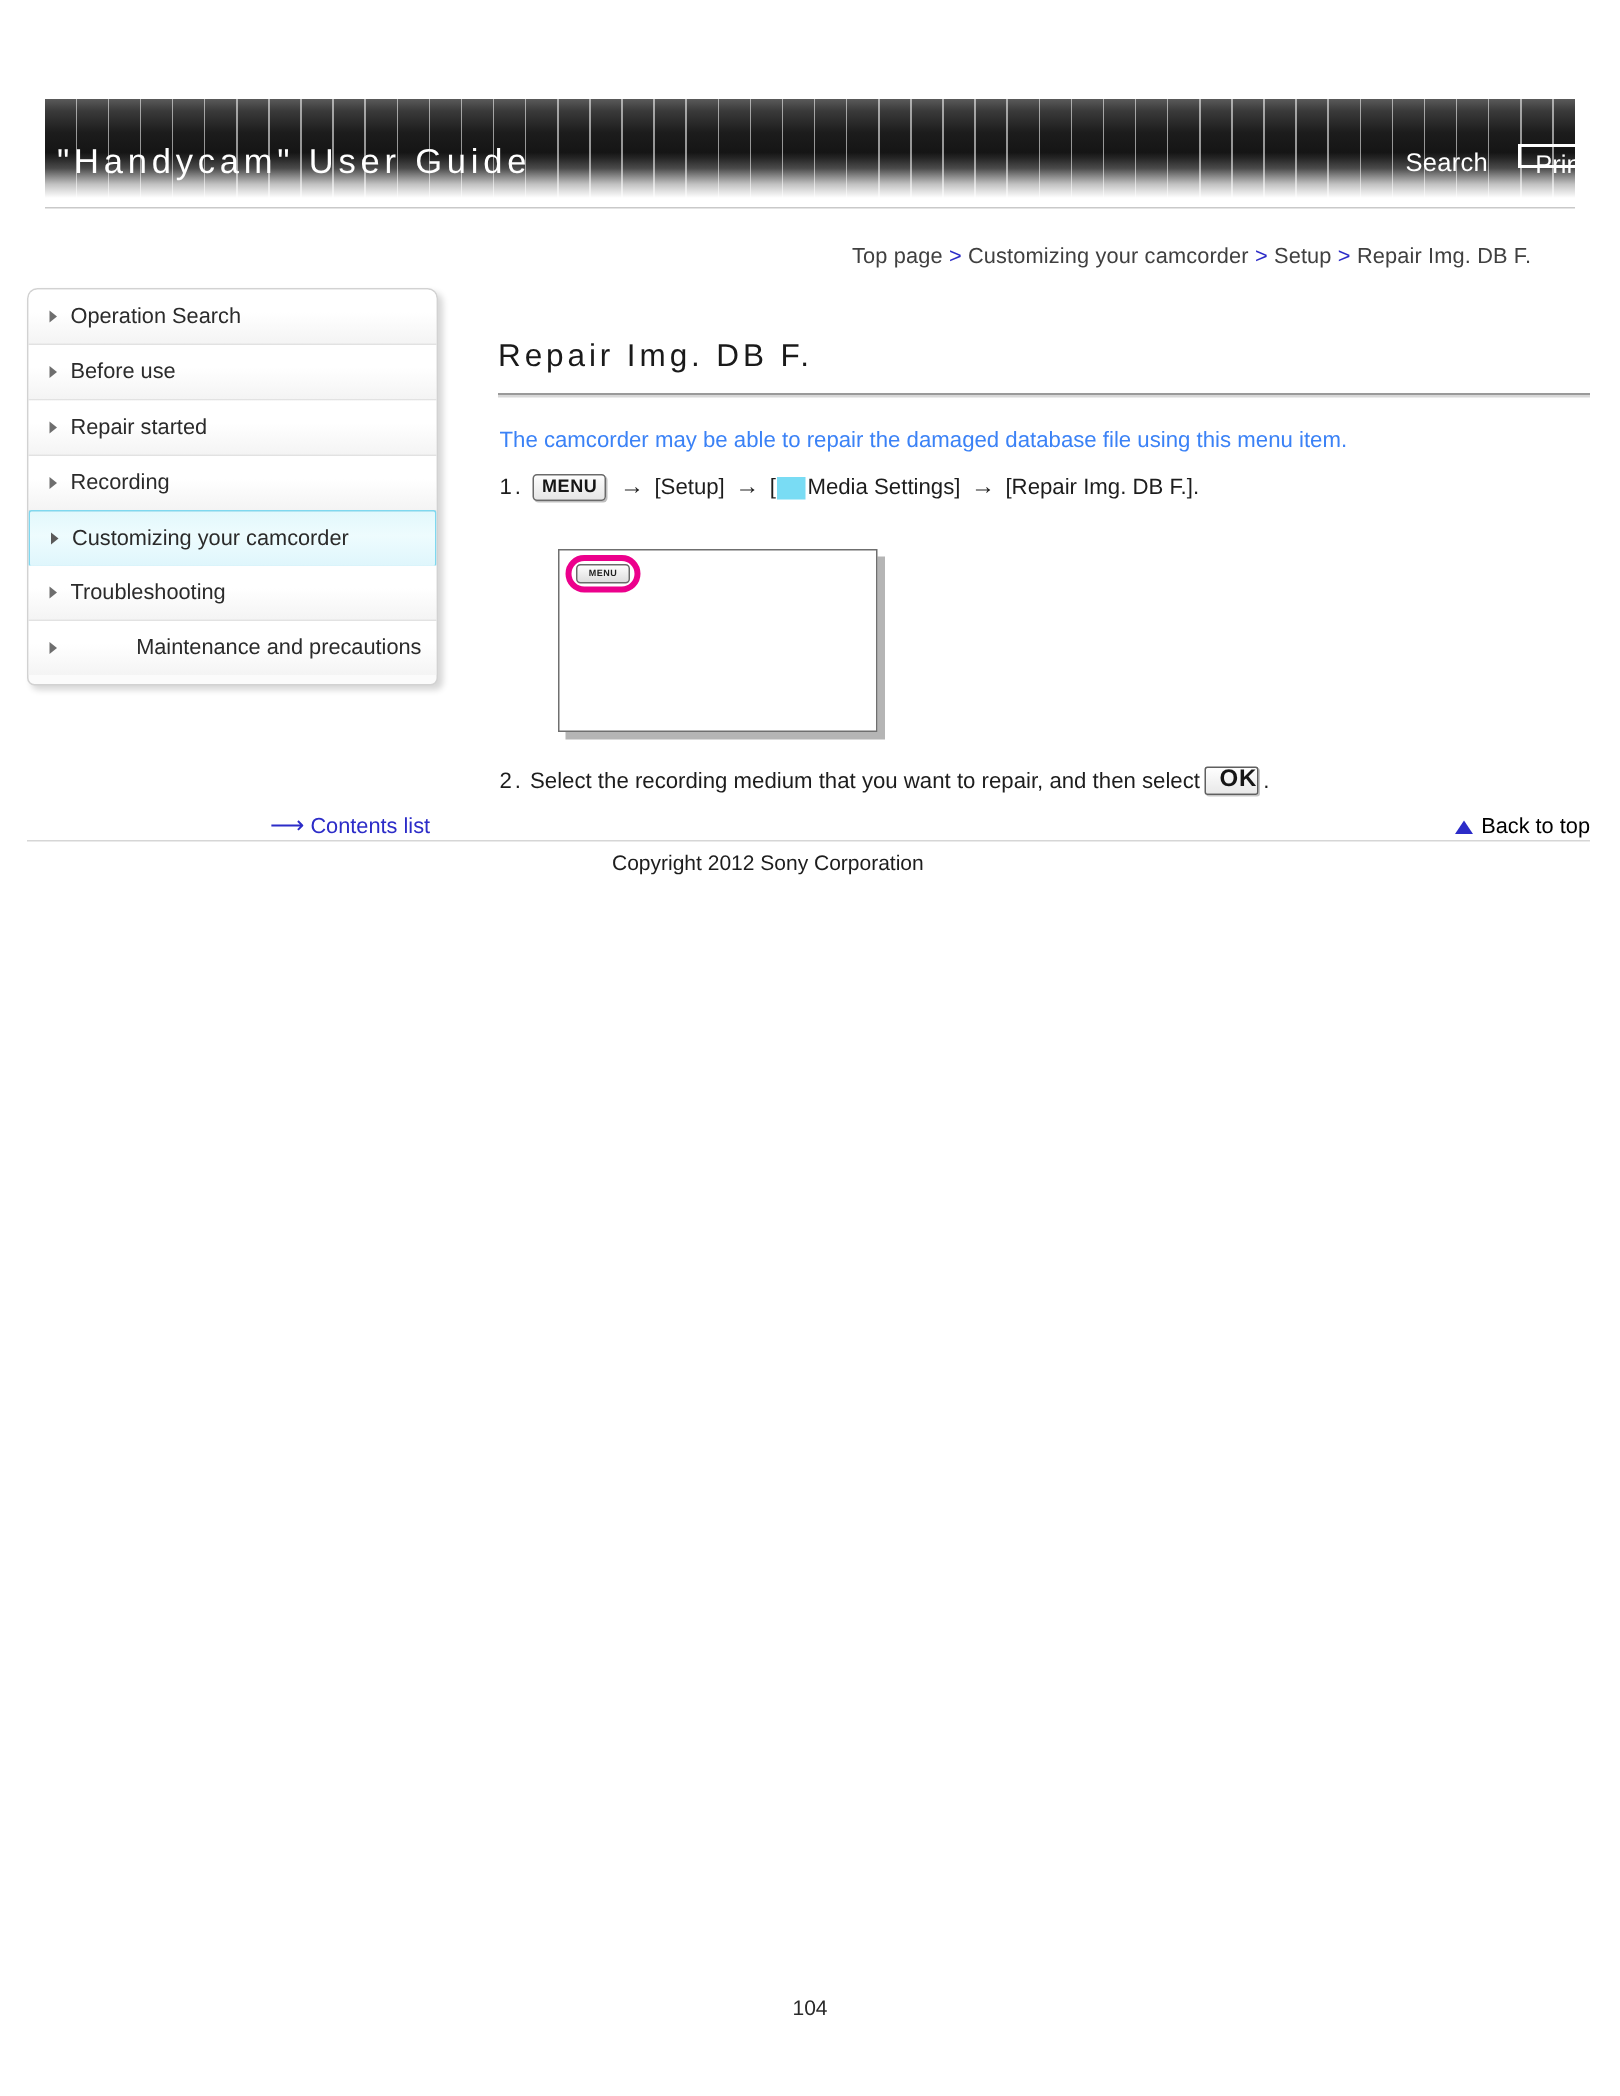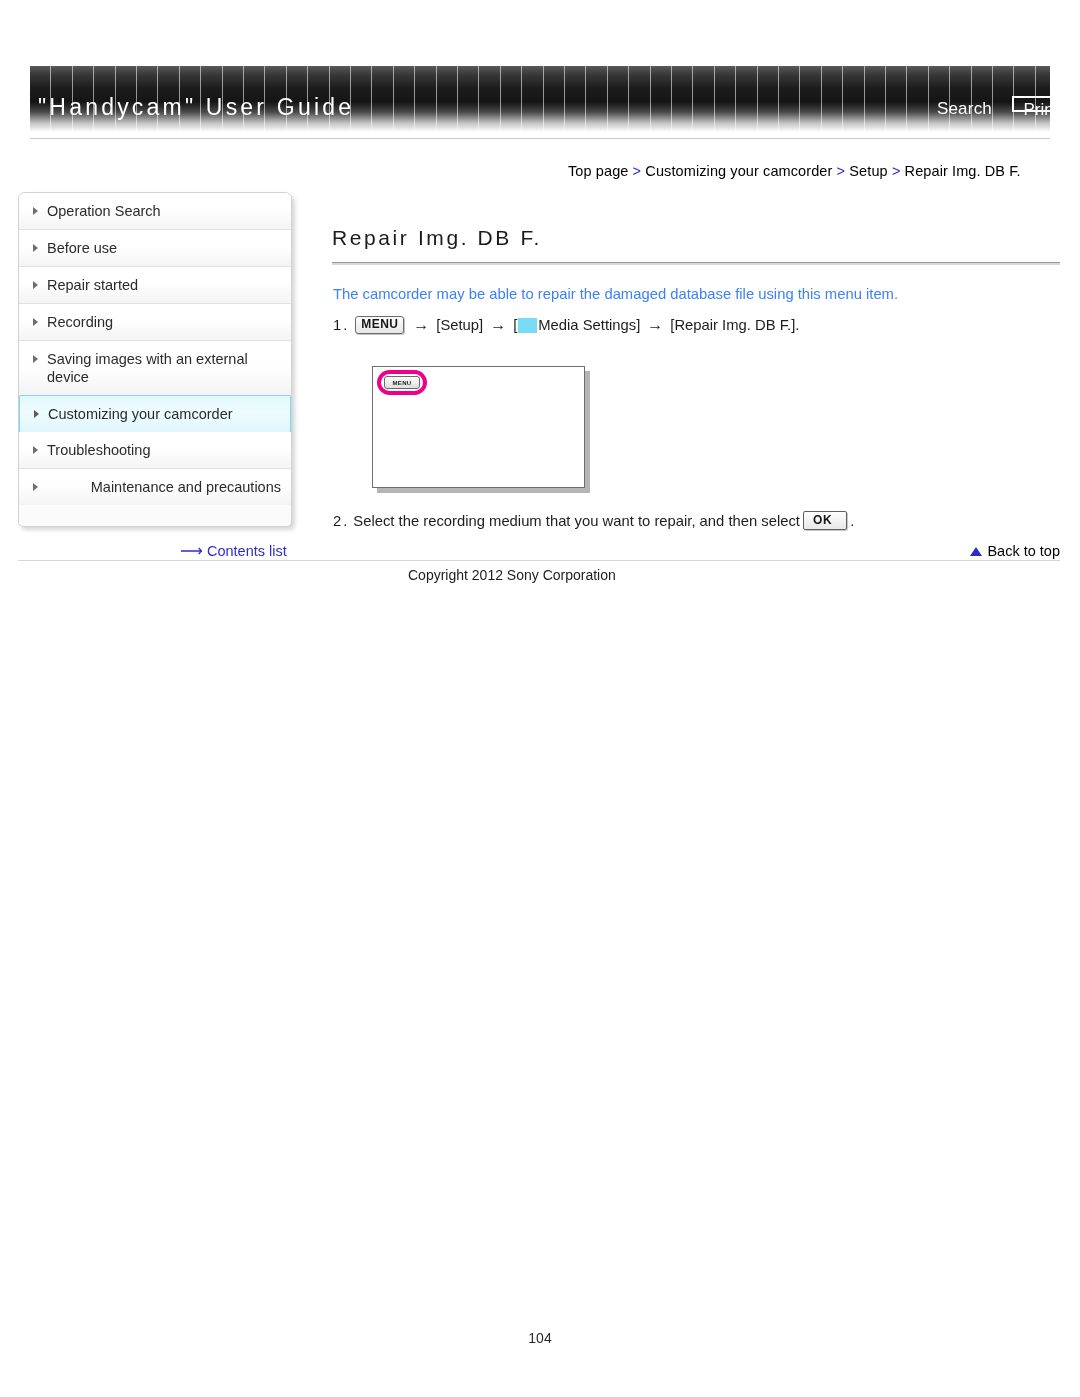--- a/index.html
+++ b/index.html
@@ -78,32 +78,32 @@
   
   #breadcrumb {
     position: absolute;
     left: 568px; top: 163px;
     font-size: 14.5px;
     color: #2c2cc8;
     letter-spacing: .1px;
     white-space: nowrap;
   }
   #breadcrumb .sep { color: #2c2cc8; }
-  #breadcrumb .crumb { color: #000000; cursor: pointer; }
+  #breadcrumb .crumb { color: #404040; cursor: pointer; }
 
   
   #sidebar {
     position: absolute;
     left: 18px; top: 192px;
     width: 274px;
     border: 1px solid #d2d2d2;
     border-radius: 7px 7px 5px 5px;
     background: #fbfbfb;
     box-shadow: 3px 3px 4px rgba(0,0,0,0.16);
-    padding-bottom: 21px;
+    padding-bottom: 6px;
     overflow: hidden;
   }
   .nav-item {
     position: relative;
     padding: 9px 10px 9px 28px;
     font-size: 14.5px;
     color: #2b2b2b;
     border-bottom: 1px solid #e2e2e2;
     background: linear-gradient(to bottom, #ffffff 0%, #ffffff 42%, #f4f4f4 100%);
     line-height: 18px;
@@ -229,24 +229,24 @@
     display: flex;
     align-items: center;
   }
   #step2 .num { letter-spacing: 2px; margin-right: 4px; }
   .ok-chip {
     display: inline-block;
     border: 1px solid #5f5f5f;
     border-radius: 2px;
     background: linear-gradient(to bottom, #fefefe, #e8e8e8);
     box-shadow: 1px 1px 0 rgba(0,0,0,0.22);
-    font-size: 12px;
+    font-size: 16px;
     font-weight: bold;
     letter-spacing: .6px;
-    padding: 1px 14px 2px 9px;
+    padding: 1px 0 2px 9px;
     color: #161616;
     line-height: 14px;
     margin: 0 3px;
   }
 
   
   #contents-list-link {
     position: absolute;
     left: 180px; top: 543px;
     font-size: 14.5px;
@@ -329,24 +329,20 @@
     <span class="tri"></span>
     <span>Before use</span>
   </div>
   <div class="nav-item">
     <span class="tri"></span>
     <span>Repair started</span>
   </div>
   <div class="nav-item">
     <span class="tri"></span>
     <span>Recording</span>
-  </div>
-  <div class="nav-item">
-    <span class="tri"></span>
-    <span>Saving images with an external device</span>
   </div>
   <div class="nav-item active">
     <span class="tri"></span>
     <span>Customizing your camcorder</span>
   </div>
   <div class="nav-item">
     <span class="tri"></span>
     <span>Troubleshooting</span>
   </div>
   <div class="nav-item">

